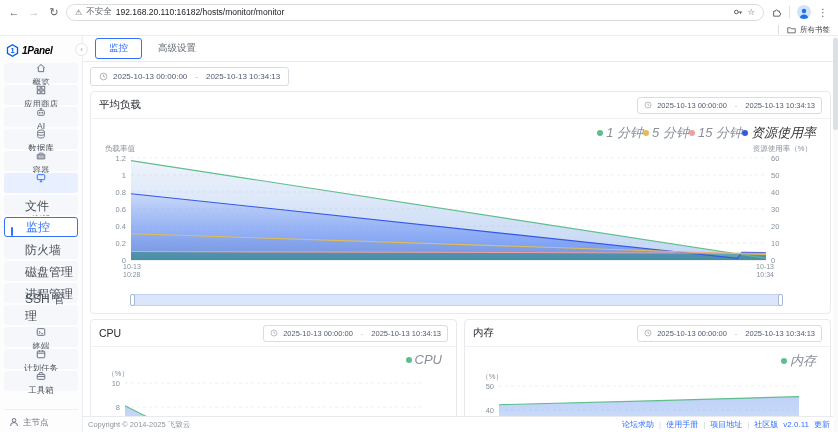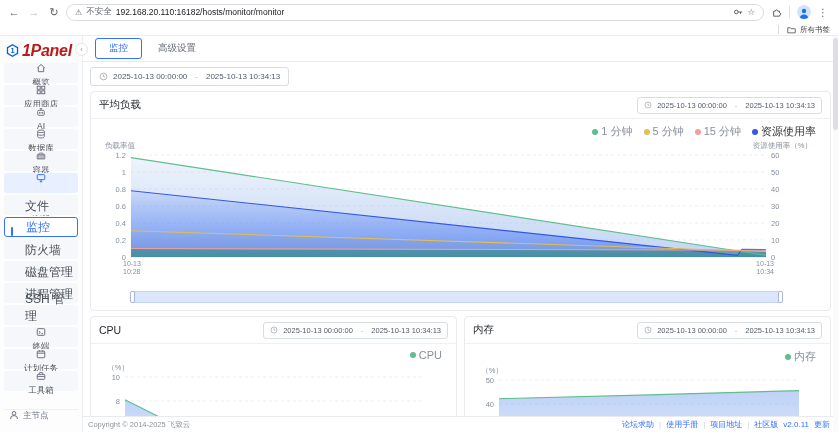--- a/index.html
+++ b/index.html
@@ -25,38 +25,38 @@
   .bookmarks-row { height:12px; background:#fff; display:flex; align-items:center;
     justify-content:flex-end; padding:0 8px; gap:4px; font-size:7.5px; color:#3c4043;
     border-bottom:1px solid #ececec; }
   .bm-sep { width:1px; height:9px; background:#dcdcdc; margin-right:4px; }
 
   
   .app { flex:1; display:flex; min-height:0; position:relative; background:#fff; }
   .sidebar { width:83px; background:#fdfdfe; border-right:1px solid #eceef1; display:flex;
     flex-direction:column; padding:3px 4px; position:relative; }
   .logo-row { height:23px; display:flex; align-items:center; gap:3px; padding-left:2px; position:relative; }
-  .logo-text { color:#b91c1c; font-weight:bold; font-size:16px; font-style:italic; letter-spacing:-0.3px; }
+  .logo-text { color:#000000; font-weight:bold; font-size:10px; font-style:italic; letter-spacing:-0.3px; }
   .collapse-btn { position:absolute; right:-10px; top:4px; width:13px; height:13px; border:1px solid #e3e5e9;
     background:#fff; border-radius:50%; color:#9aa0a8; font-size:8px; display:flex; align-items:center;
     justify-content:center; z-index:5; cursor:pointer; }
   .s-item { height:20px; margin:1px 0; border-radius:3px; background:#f5f7fa; display:flex;
     align-items:center; gap:4px; padding:0 5px; font-size:8.5px; color:#4a4f57; cursor:pointer;flex-direction:column; }
   .s-item .ic { color:#6b7280; display:flex; }
   .s-item .lbl { flex:1; white-space:nowrap; }
   .s-item .chev { color:#9aa0a8; display:flex; }
   .s-item.active-parent { background:#e8f0ff; color:#3370ff;gap:24px; }
   .s-item.active-parent .ic, .s-item.active-parent .chev { color:#3370ff; }
   .s-sub { height:20px; margin:1px 0; border-radius:3px; background:#f5f7fa; display:flex;
     align-items:flex-end; padding:0 5px 0 21px; font-size:12px; color:#4a4f57; cursor:pointer; position:relative; }
   .s-sub.active { background:#fff; border:1px solid #3370ff; color:#3370ff; }
   .s-sub.active::before { content:""; position:absolute; left:6px; width:2px; height:9px;
     background:#3370ff; border-radius:1px; }
   .side-spacer { flex:1; }
-  .node-item { height:20px; display:flex; align-items:flex-start; gap:4px; padding:0 5px;
+  .node-item { height:20px; display:flex; align-items:flex-end; gap:4px; padding:0 5px;
     font-size:8.5px; color:#6b7280; border-top:1px solid #eef0f3; cursor:pointer; }
 
   .main { flex:1; display:flex; flex-direction:column; min-width:0; }
   .tabbar { height:26px; background:#fff; border-bottom:1px solid #e7eaf0; display:flex;
     align-items:center; padding-left:12px; gap:16px; }
   .tab { font-size:9.5px; color:#646a73; cursor:pointer; }
   .tab.active { color:#3370ff; border:1px solid #3370ff; background:#fff; border-radius:3px;
     padding:3px 13px; }
   .content { flex:1; min-height:0; overflow:hidden; padding:5px 7px; background:#fff; }
 
@@ -64,22 +64,22 @@
     border-radius:3px; height:19px; padding:0 8px; font-size:8px; color:#515a6e; background:#fff;
     cursor:pointer; }
   .range-input .clk { color:#a8aeb8; display:flex; }
   .range-input .sep { color:#a8aeb8; padding:0 3px; }
 
   .card { border:1px solid #e8eaed; border-radius:4px; background:#fff; margin-top:5px; }
   .card-head { display:flex; align-items:center; justify-content:space-between; padding:4px 8px; height:26px; }
   .card-title { font-size:10.5px; color:#1f2329; }
   .card-head .range-input { height:17px; font-size:7.5px; padding:0 6px; }
   .card-divider { height:1px; background:#eef0f3; }
-  .legend-row { display:flex; justify-content:flex-end; gap:11px; padding:5px 14px 0 0;
-    font-size:11px; color:#8a8f99; align-items:center; }
+  .legend-row { display:flex; justify-content:flex-end; padding:5px 14px 0 0;
+    font-size:13px; color:#8a8f99; align-items:center;font-style:italic; }
   .legend-item { display:flex; align-items:center; gap:3px; }
   .legend-dot { width:6px; height:6px; border-radius:50%; display:inline-block; }
   .legend-item.strong { color:#333; }
 
   .zoombar { position:relative; height:12px; margin:2px 48px 7px 40px; background:#dbe6fa;
     border:1px solid #c3d3f3; border-radius:3px; cursor:grab; }
   .zoombar .handle { position:absolute; top:-1px; width:5px; height:12px; background:#fff;
     border:1px solid #a9b8da; border-radius:2px; }
   .zoombar .h-left { left:-2px; } .zoombar .h-right { right:-2px; }
 

